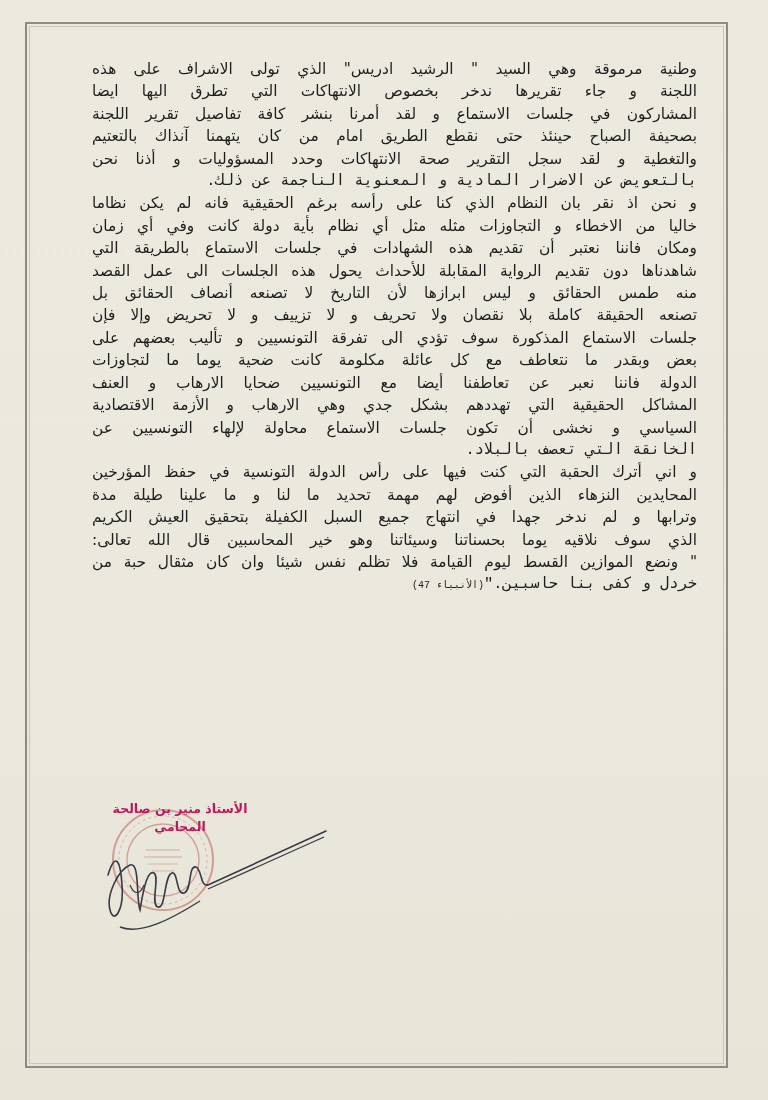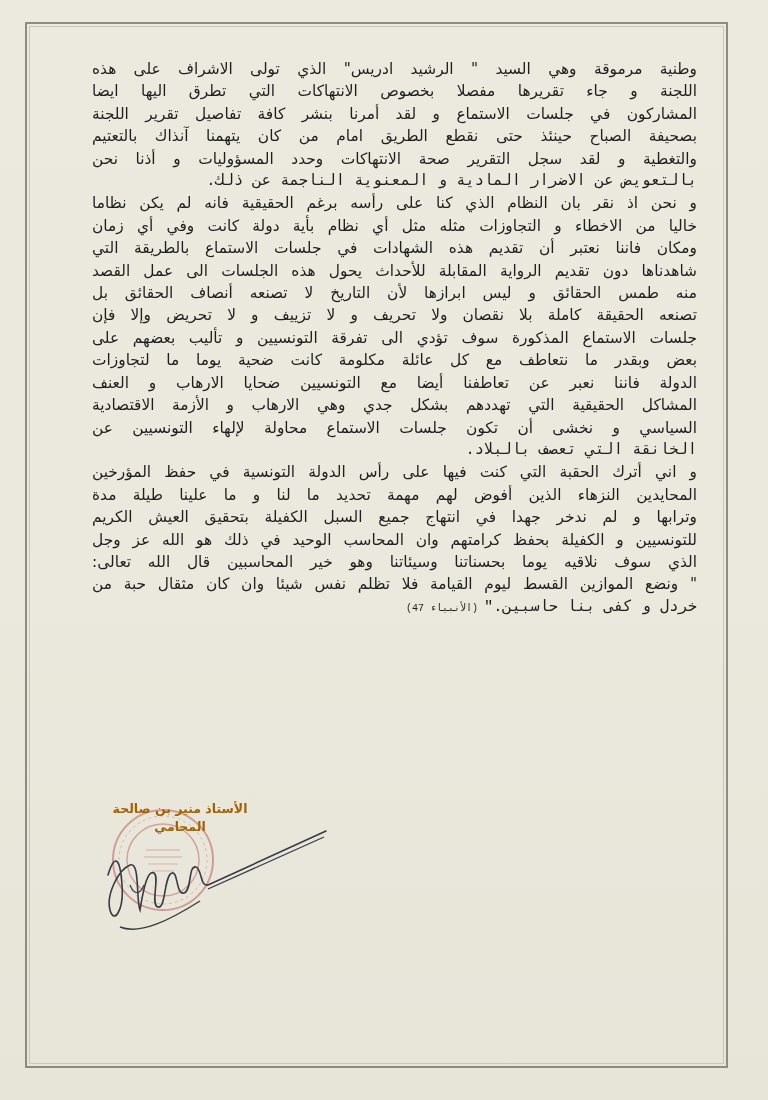--- a/index.html
+++ b/index.html
@@ -27,46 +27,46 @@
       position: absolute; left: 92px; top: 58px; width: 605px;
       direction: rtl; text-align: right;
       color: #1e1e1e;
       font-family: "DejaVu Sans", sans-serif;
       font-size: 15.4px;
       line-height: 22.4px;
     }
     .body-text p { margin: 0; }
     .line { display: block; white-space: nowrap; text-align: justify; text-align-last: justify; }
     .line.last { text-align-last: right; font-family: Liberation Mono, monospace; }
-    .citation { font-size: 10px; margin-right: 6px; }
+    .citation { font-size: 10px; margin-right: 0; }
     .sign-block {
       position: absolute; left: 100px; top: 800px; width: 160px;
       direction: rtl; text-align: center;
       font-family: "DejaVu Sans", sans-serif;
-      font-weight: bold; color: #a16207;
+      font-weight: bold; color: #be185d;
       font-size: 12.5px; line-height: 18px;
     }
     .stamp {
       position: absolute; left: 108px; top: 805px; width: 110px; height: 110px;
     }
     .signature {
       position: absolute; left: 100px; top: 815px; width: 230px; height: 130px;
     }
   </style>
 </head>
 <body>
 
 <div class="paper"></div>
 <div class="frame"></div>
 <div class="frame-inner"></div>
 
 <div class="body-text">
   <p>
     <span class="line">وطنية مرموقة وهي السيد " الرشيد ادريس" الذي تولى الاشراف على هذه</span>
-    <span class="line">اللجنة و جاء تقريرها مفصلا بخصوص الانتهاكات التي تطرق اليها ايضا</span>
+    <span class="line">اللجنة و جاء تقريرها ندخر بخصوص الانتهاكات التي تطرق اليها ايضا</span>
     <span class="line">المشاركون في جلسات الاستماع و لقد أمرنا بنشر كافة تفاصيل تقرير اللجنة</span>
     <span class="line">بصحيفة الصباح حينئذ حتى نقطع الطريق امام من كان يتهمنا آنذاك بالتعتيم</span>
     <span class="line">والتغطية و لقد سجل التقرير صحة الانتهاكات وحدد المسؤوليات و أذنا نحن</span>
     <span class="line last">بالتعويض عن الاضرار المادية و المعنوية الناجمة عن ذلك.</span>
   </p>
   <p>
     <span class="line">و نحن اذ نقر بان النظام الذي كنا على رأسه برغم الحقيقية فانه لم يكن نظاما</span>
     <span class="line">خاليا من الاخطاء و التجاوزات مثله مثل أي نظام بأية دولة كانت وفي أي زمان</span>
     <span class="line">ومكان فاننا نعتبر أن تقديم هذه الشهادات في جلسات الاستماع بالطريقة التي</span>
     <span class="line">شاهدناها دون تقديم الرواية المقابلة للأحداث يحول هذه الجلسات الى عمل القصد</span>
@@ -76,21 +76,20 @@
     <span class="line">بعض وبقدر ما نتعاطف مع كل عائلة مكلومة كانت ضحية يوما ما لتجاوزات</span>
     <span class="line">الدولة فاننا نعبر عن تعاطفنا أيضا مع التونسيين ضحايا الارهاب و العنف</span>
     <span class="line">المشاكل الحقيقية التي تهددهم بشكل جدي وهي الارهاب و الأزمة الاقتصادية</span>
     <span class="line">السياسي و نخشى أن تكون جلسات الاستماع محاولة لإلهاء التونسيين عن</span>
     <span class="line last">الخانقة التي تعصف بالبلاد.</span>
   </p>
   <p>
     <span class="line">و اني أترك الحقبة التي كنت فيها على رأس الدولة التونسية في حفظ المؤرخين</span>
     <span class="line">المحايدين النزهاء الذين أفوض لهم مهمة تحديد ما لنا و ما علينا طيلة مدة</span>
     <span class="line">وترابها و لم ندخر جهدا في انتهاج جميع السبل الكفيلة بتحقيق العيش الكريم</span>
-    <span class="line">للتونسيين و الكفيلة بحفظ كرامتهم وان المحاسب الوحيد في ذلك هو الله عز وجل</span>
     <span class="line">الذي سوف نلاقيه يوما بحسناتنا وسيئاتنا وهو خير المحاسبين قال الله تعالى:</span>
     <span class="line">" ونضع الموازين القسط ليوم القيامة فلا تظلم نفس شيئا وان كان مثقال حبة من</span>
     <span class="line last"><span>خردل و كفى بنا حاسبين."</span><span class="citation">(الأنبياء 47)</span></span>
   </p>
 </div>
 
 <svg class="stamp" viewBox="0 0 110 110">
   <circle cx="55" cy="55" r="50" fill="none" stroke="#c9837c" stroke-width="2" opacity="0.75"></circle>
   <circle cx="55" cy="55" r="36" fill="none" stroke="#c9837c" stroke-width="1.4" opacity="0.7"></circle>
   <circle cx="55" cy="55" r="44" fill="none" stroke="#c9837c" stroke-width="0.8" stroke-dasharray="3 3" opacity="0.6"></circle>

